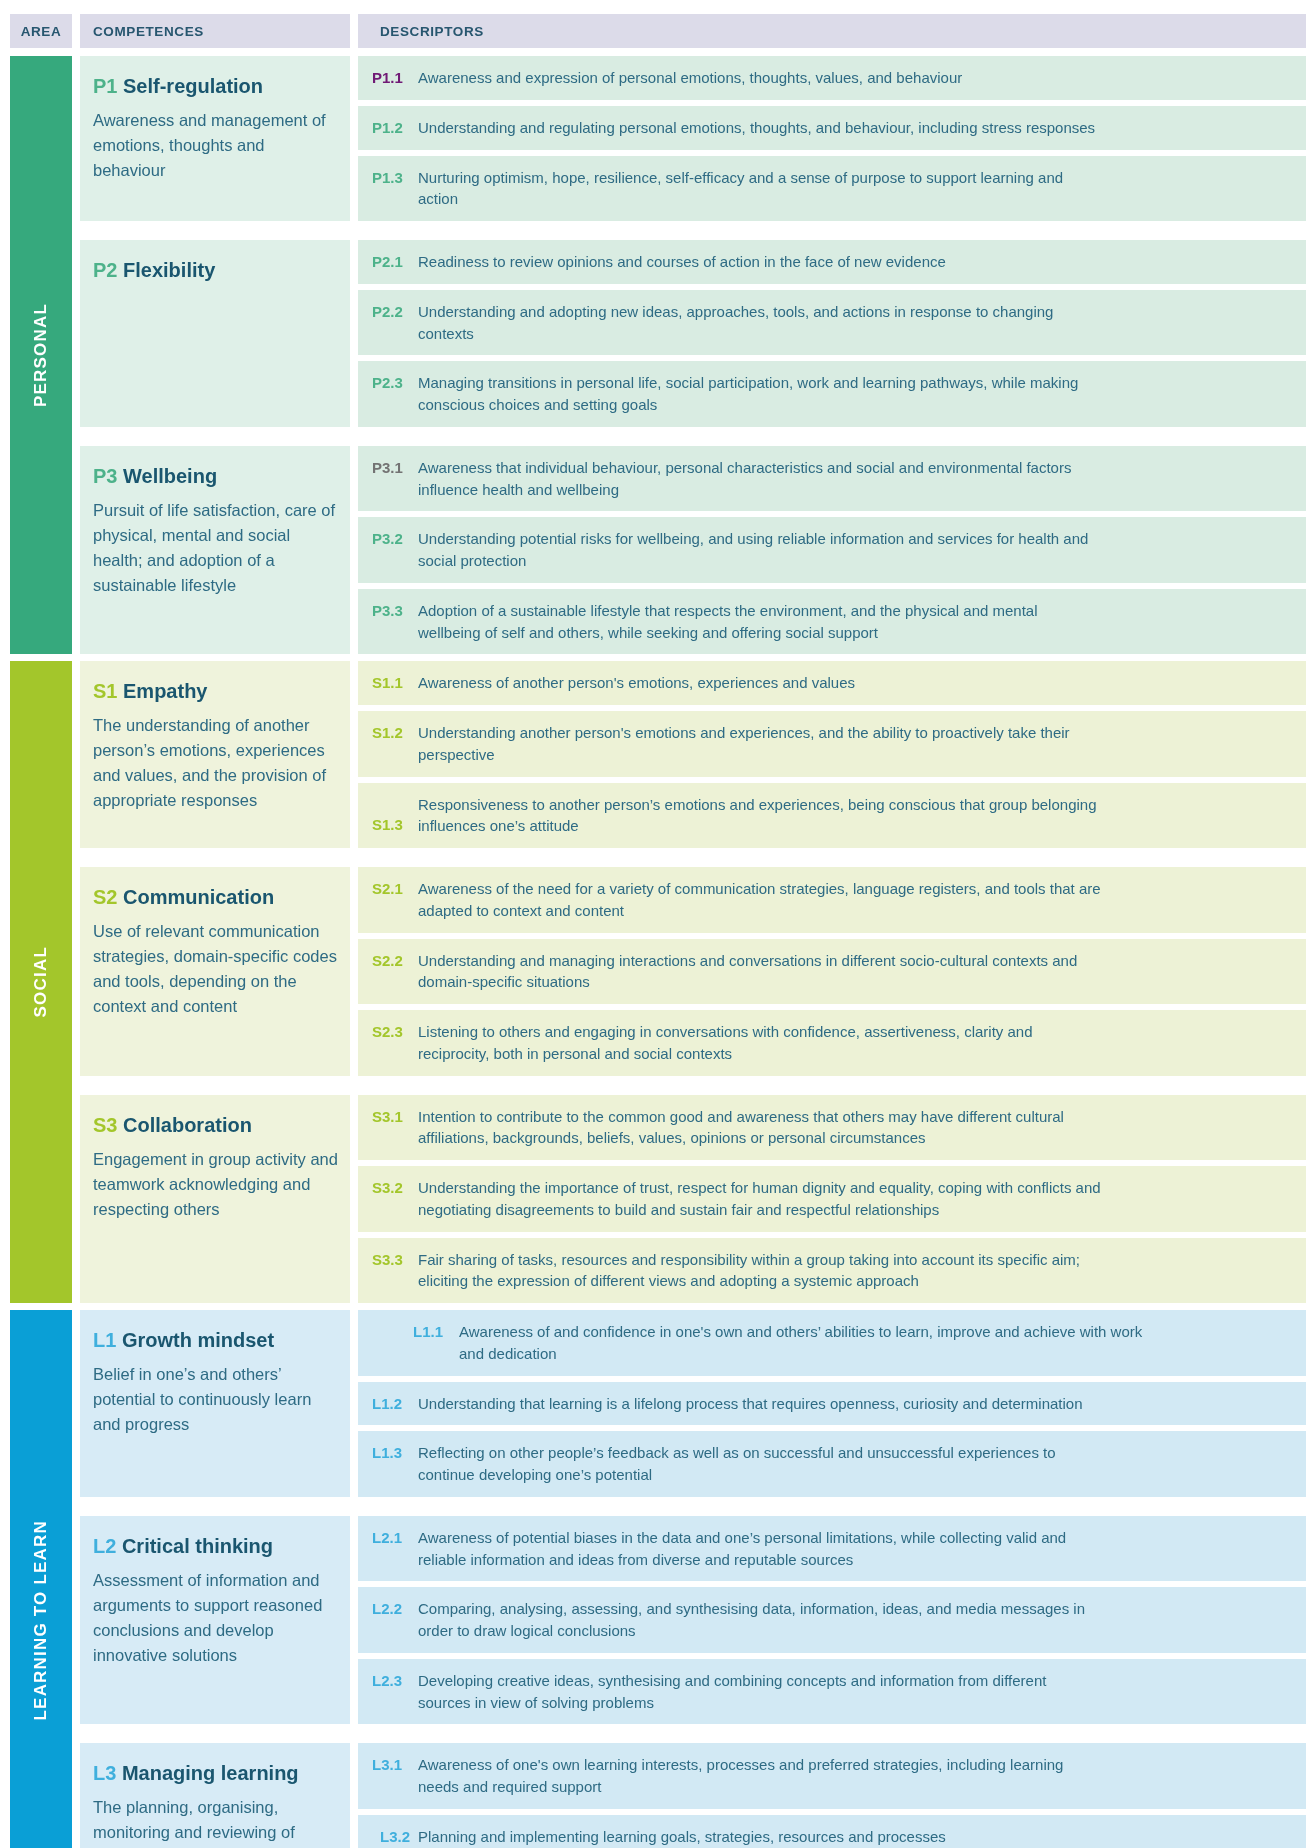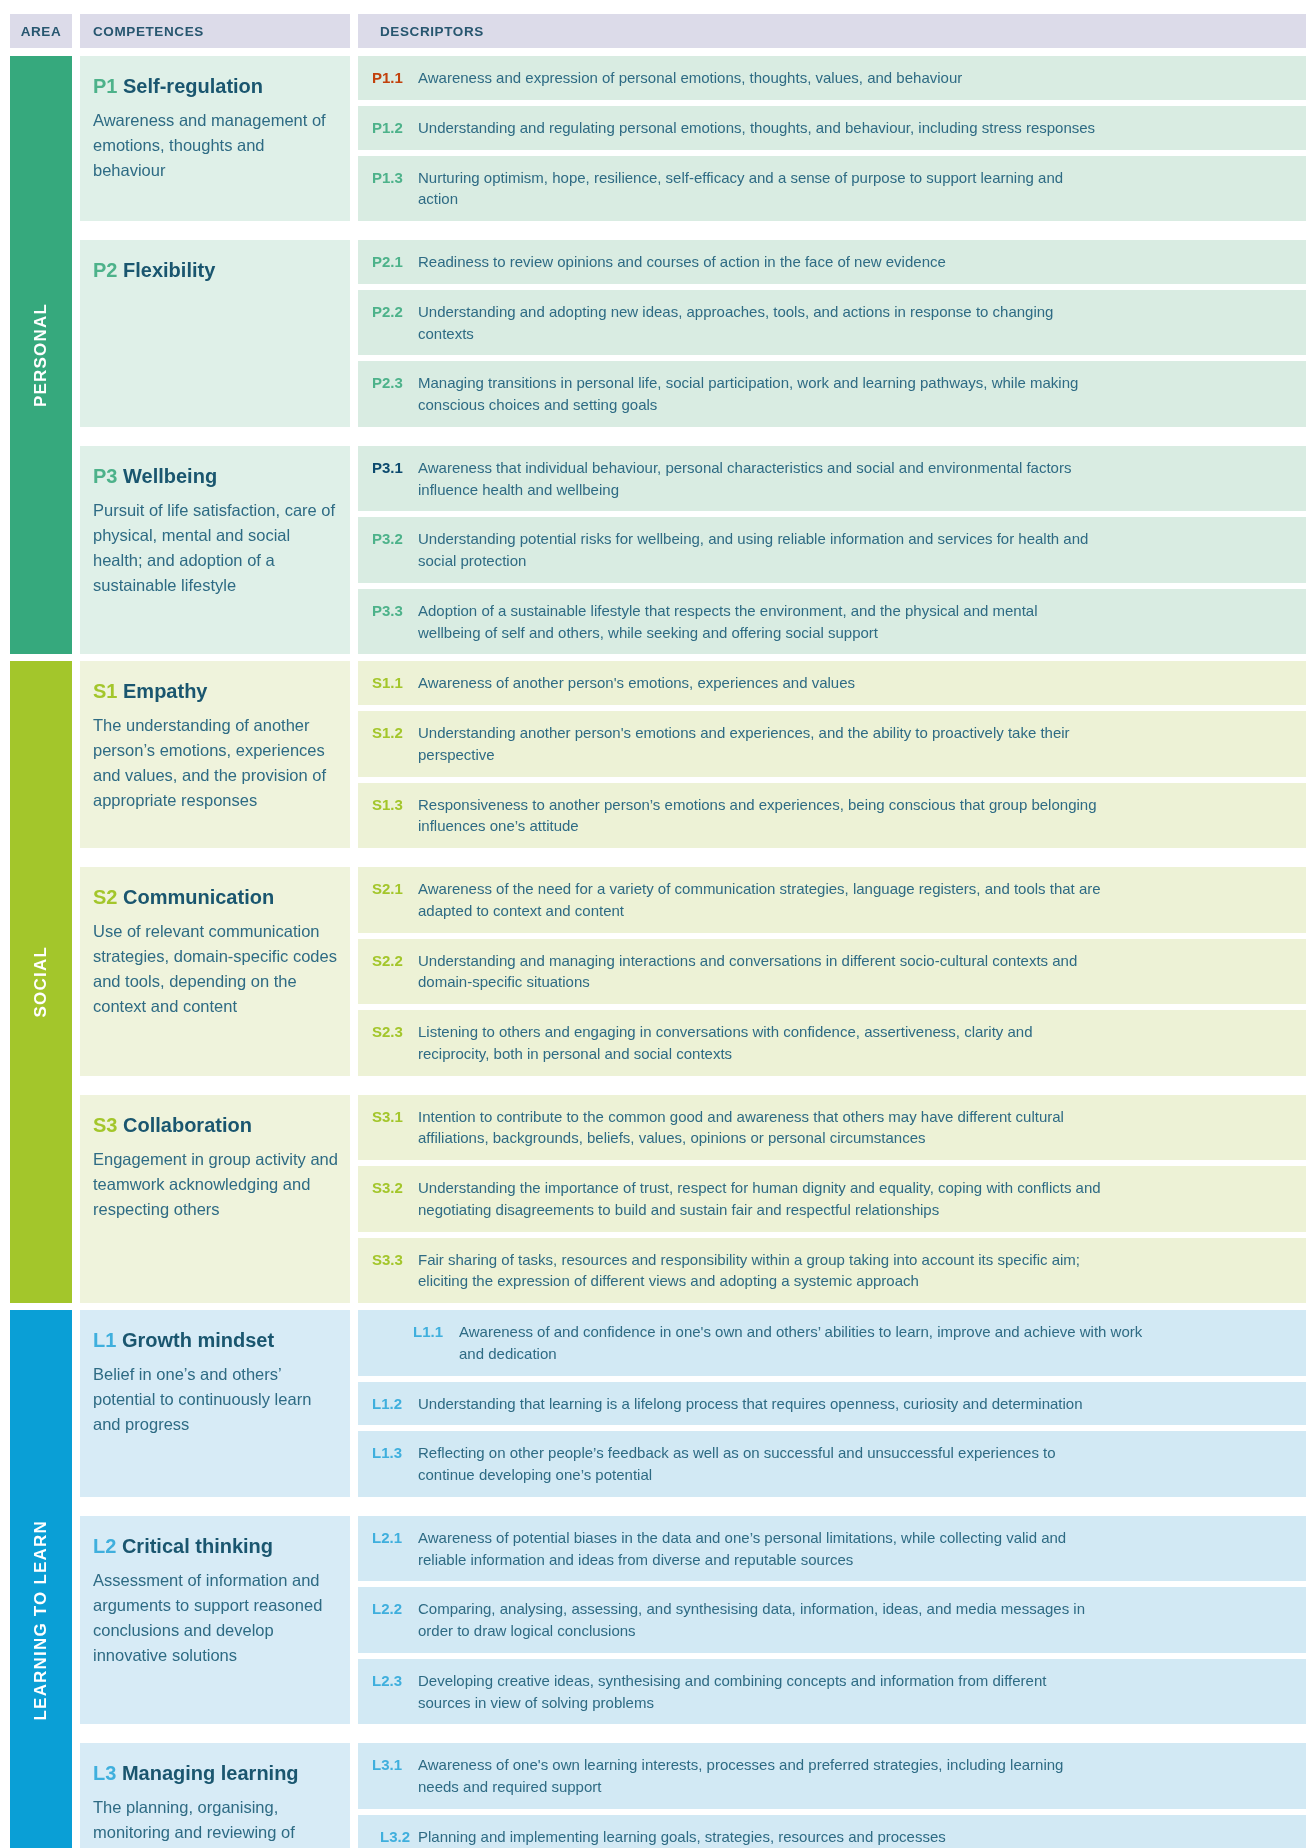--- a/index.html
+++ b/index.html
@@ -95,21 +95,21 @@
           <div class="area-label">PERSONAL</div>
         </div>
         <div class="rows">
           <div class="comp-row">
             <div class="comp-cell" style="background: rgb(223, 240, 232);">
               <div class="comp-title"><span class="comp-code" style="color: rgb(77, 178, 138);">P1 </span><span>Self-regulation</span></div>
               <div class="comp-desc">Awareness and management of emotions, thoughts and behaviour</div>
             </div>
             <div class="desc-col">
               <div class="desc-block" style="background: rgb(217, 236, 226);">
-                <div class="desc-code" style="color: #c2410c;">P1.1</div>
+                <div class="desc-code" style="color: #701a75;">P1.1</div>
                 <div class="desc-text">Awareness and expression of personal emotions, thoughts, values, and behaviour</div>
               </div>
               <div class="desc-block" style="background: rgb(217, 236, 226);">
                 <div class="desc-code" style="color: rgb(77, 178, 138);">P1.2</div>
                 <div class="desc-text">Understanding and regulating personal emotions, thoughts, and behaviour, including stress responses</div>
               </div>
               <div class="desc-block" style="background: rgb(217, 236, 226);">
                 <div class="desc-code" style="color: rgb(77, 178, 138);">P1.3</div>
                 <div class="desc-text">Nurturing optimism, hope, resilience, self-efficacy and a sense of purpose to support learning and action</div>
               </div>
@@ -134,21 +134,21 @@
               </div>
             </div>
           </div>
           <div class="comp-row">
             <div class="comp-cell" style="background: rgb(223, 240, 232);">
               <div class="comp-title"><span class="comp-code" style="color: rgb(77, 178, 138);">P3 </span><span>Wellbeing</span></div>
               <div class="comp-desc">Pursuit of life satisfaction, care of physical, mental and social health; and adoption of a sustainable lifestyle</div>
             </div>
             <div class="desc-col">
               <div class="desc-block" style="background: rgb(217, 236, 226);">
-                <div class="desc-code" style="color: #0c4a6e;">P3.1</div>
+                <div class="desc-code" style="color: #737373;">P3.1</div>
                 <div class="desc-text">Awareness that individual behaviour, personal characteristics and social and environmental factors influence health and wellbeing</div>
               </div>
               <div class="desc-block" style="background: rgb(217, 236, 226);">
                 <div class="desc-code" style="color: rgb(77, 178, 138);">P3.2</div>
                 <div class="desc-text">Understanding potential risks for wellbeing, and using reliable information and services for health and social protection</div>
               </div>
               <div class="desc-block" style="background: rgb(217, 236, 226);">
                 <div class="desc-code" style="color: rgb(77, 178, 138);">P3.3</div>
                 <div class="desc-text">Adoption of a sustainable lifestyle that respects the environment, and the physical and mental wellbeing of self and others, while seeking and offering social support</div>
               </div>
@@ -169,21 +169,21 @@
             <div class="desc-col">
               <div class="desc-block" style="background: rgb(237, 242, 214);">
                 <div class="desc-code" style="color: rgb(163, 198, 43);">S1.1</div>
                 <div class="desc-text">Awareness of another person's emotions, experiences and values</div>
               </div>
               <div class="desc-block" style="background: rgb(237, 242, 214);">
                 <div class="desc-code" style="color: rgb(163, 198, 43);">S1.2</div>
                 <div class="desc-text">Understanding another person's emotions and experiences, and the ability to proactively take their perspective</div>
               </div>
               <div class="desc-block" style="background: rgb(237, 242, 214);">
-                <div class="desc-code" style="color: rgb(163, 198, 43);">S1.3</div>
+                <div class="desc-code" style="color: rgb(163, 198, 43); margin-top: 20px;">S1.3</div>
                 <div class="desc-text">Responsiveness to another person’s emotions and experiences, being conscious that group belonging influences one’s attitude</div>
               </div>
             </div>
           </div>
           <div class="comp-row">
             <div class="comp-cell" style="background: rgb(239, 243, 220);">
               <div class="comp-title"><span class="comp-code" style="color: rgb(163, 198, 43);">S2 </span><span>Communication</span></div>
               <div class="comp-desc">Use of relevant communication strategies, domain-specific codes and tools, depending on the context and content</div>
             </div>
             <div class="desc-col">

